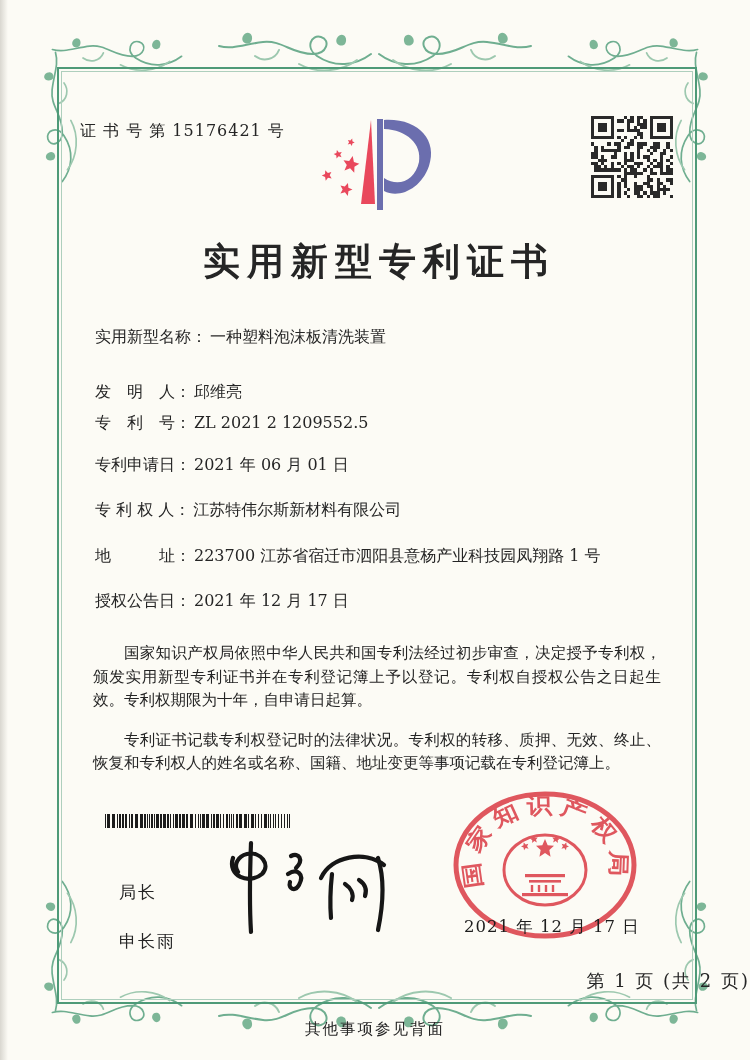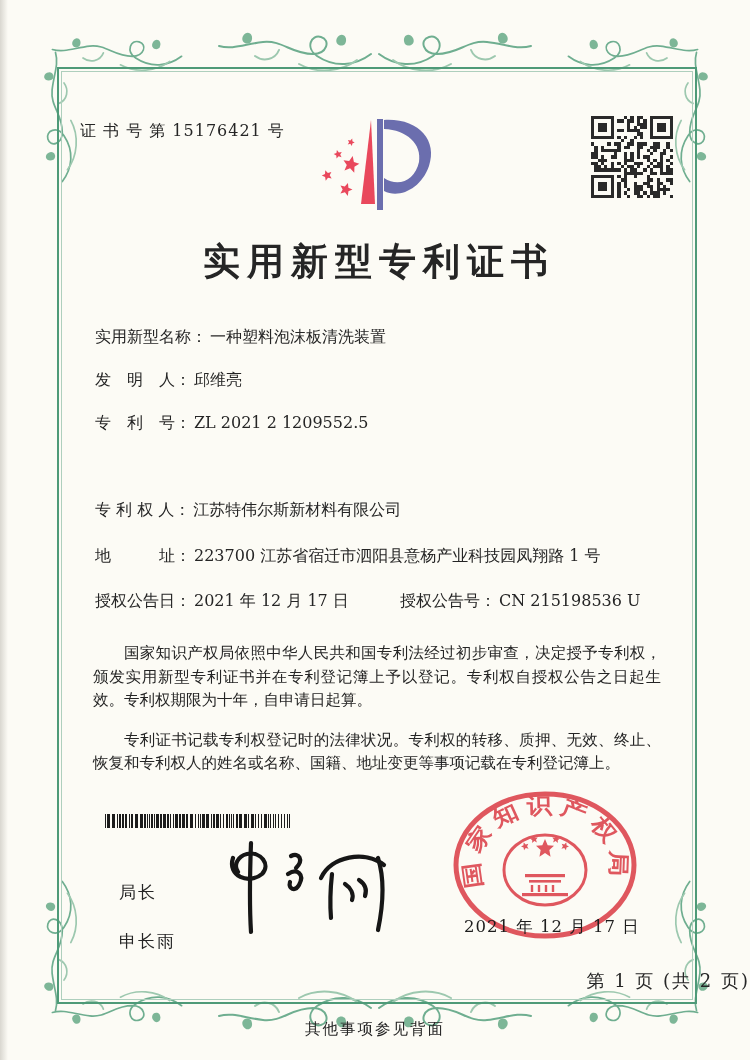--- a/index.html
+++ b/index.html
@@ -331,37 +331,37 @@
       <rect x="0" y="18" width="7" height="7" fill="#2a2a2a"></rect>
       <rect x="1" y="19" width="5" height="5" fill="#fcfbf5"></rect>
       <rect x="2" y="20" width="3" height="3" fill="#2a2a2a"></rect>
     </svg>
 
   <div class="title">实用新型专利证书</div>
 
   <div class="frow" style="top:327px">
     <span>实用新型名称：</span><span class="fvalue">一种塑料泡沫板清洗装置</span>
   </div>
-  <div class="frow" style="top:370px">
+  <div class="frow" style="top:382px">
     <span>发　明　人：</span><span class="fvalue">邱维亮</span>
   </div>
   <div class="frow" style="top:413px">
     <span>专　利　号：</span><span class="fvalue">ZL 2021 2 1209552.5</span>
   </div>
+  <div class="frow" style="top:455px">
+    <span>专利申请日：</span><span class="fvalue">2021 年 06 月 01 日</span>
+  </div>
   <div class="frow" style="top:500px">
     <span>专 利 权 人：</span><span class="fvalue">江苏特伟尔斯新材料有限公司</span>
   </div>
   <div class="frow" style="top:546px">
     <span>地　　　址：</span><span class="fvalue">223700 江苏省宿迁市泗阳县意杨产业科技园凤翔路 1 号</span>
   </div>
   <div class="frow" style="top:591px">
     <span>授权公告日：</span><span class="fvalue">2021 年 12 月 17 日</span>
-    <span class="grant2">
-      <span>授权公告号：</span><span class="fvalue">CN 215198536 U</span>
-    </span>
   </div>
 
   <div class="paras">
     <p class="para">国家知识产权局依照中华人民共和国专利法经过初步审查，决定授予专利权，颁发实用新型专利证书并在专利登记簿上予以登记。专利权自授权公告之日起生效。专利权期限为十年，自申请日起算。</p>
     <p class="para">专利证书记载专利权登记时的法律状况。专利权的转移、质押、无效、终止、恢复和专利权人的姓名或名称、国籍、地址变更等事项记载在专利登记簿上。</p>
   </div>
 
   <svg class="barcode" width="186" height="14" viewBox="0 0 186 14" preserveAspectRatio="none">
       <rect x="0" y="0" width="1" height="14" fill="#1c1c1c"></rect>
       <rect x="2" y="0" width="3" height="14" fill="#1c1c1c"></rect>

